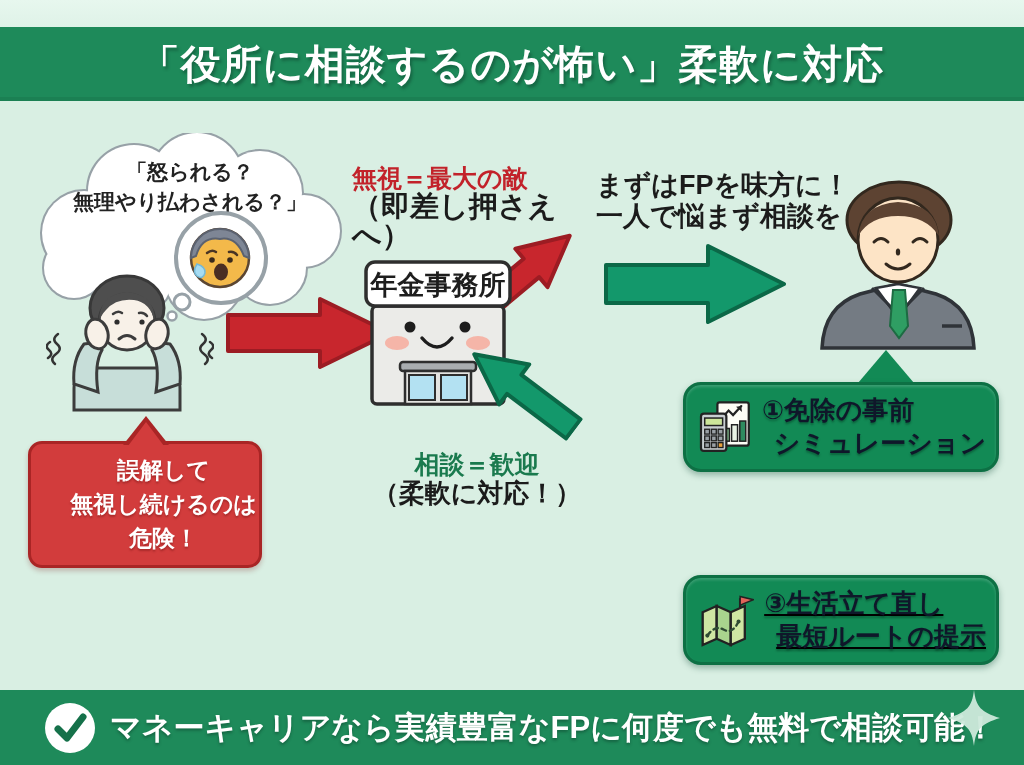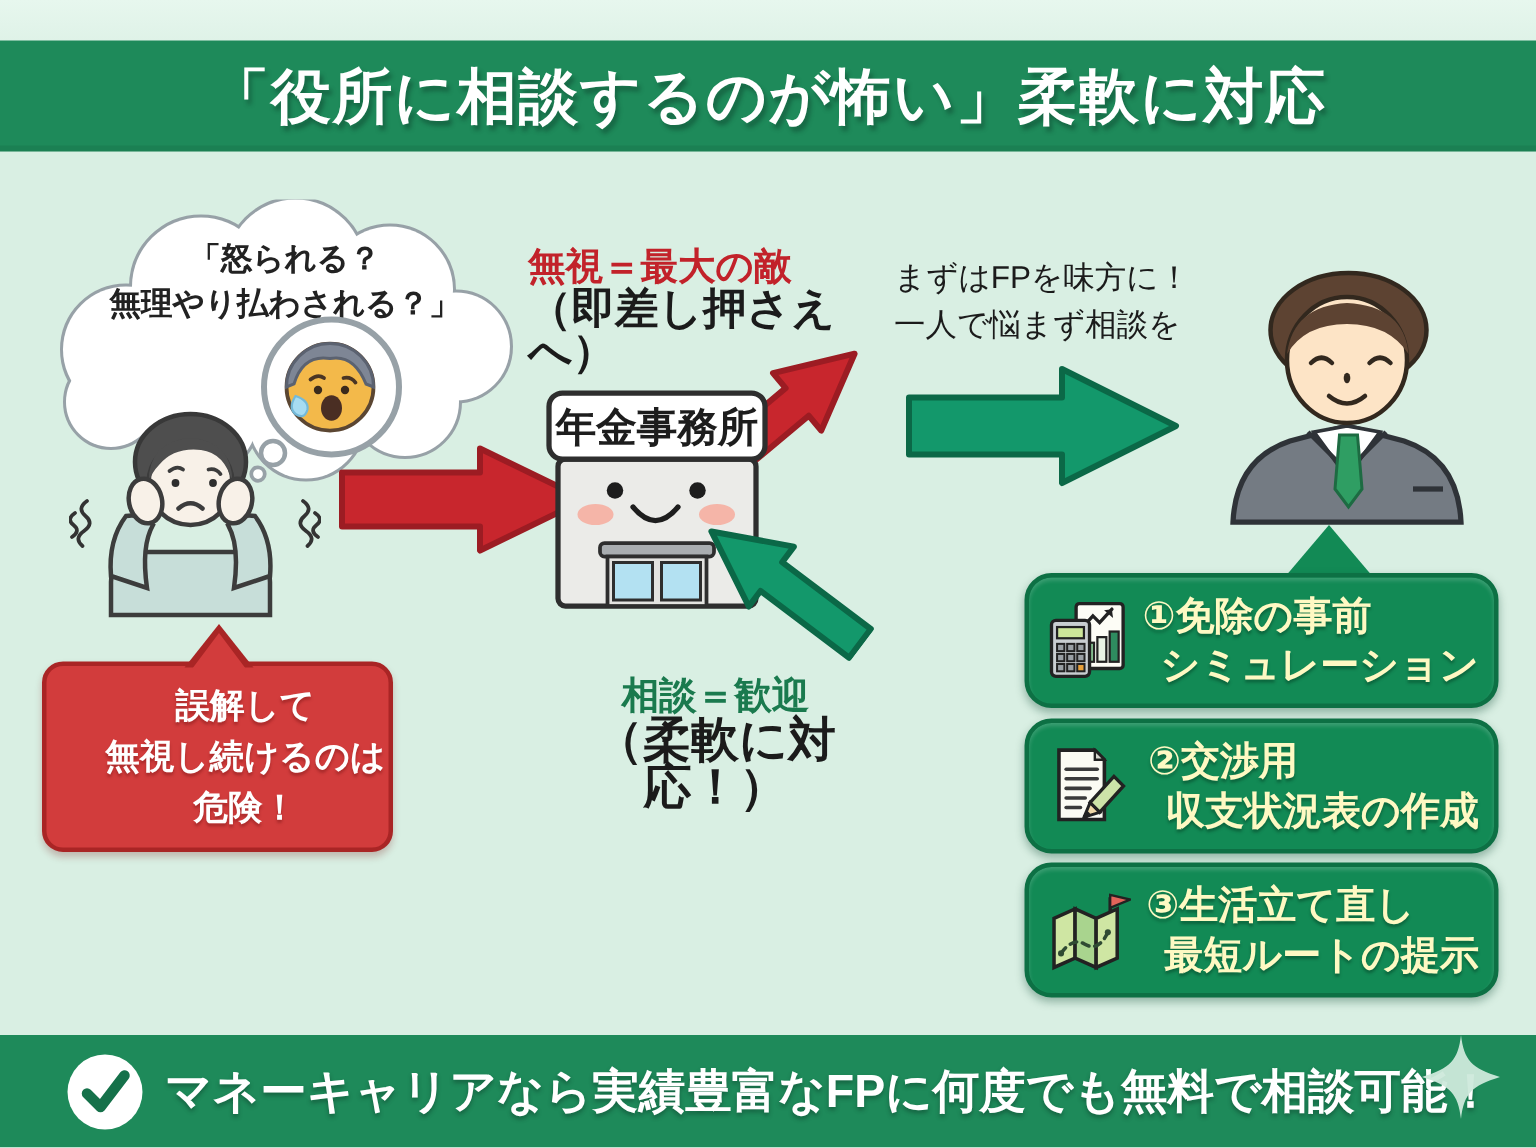--- a/index.html
+++ b/index.html
@@ -30,34 +30,34 @@
     border-bottom:24px solid #d23c3c;}
   .warn-text{padding-top:9px;text-align:center;color:#fff;font-weight:bold;
     font-size:23px;line-height:34px;text-shadow:0 2px 2px rgba(90,10,10,.35);padding-left:37px;}
 
   
   .ignore-label{top:164px;left:352px;width:250px;text-align:left;font-weight:bold;}
   .ignore-label .l1{color:#c2222a;font-size:25px;line-height:28px;}
   .ignore-label .l2{color:#1b1b1b;font-size:29px;line-height:29px;}
   .welcome-label{top:450px;left:352px;width:250px;text-align:center;font-weight:bold;}
   .welcome-label .l1{color:#1a7a4e;font-size:25px;line-height:28px;}
-  .welcome-label .l2{color:#1b1b1b;font-size:32px;line-height:31px;}
-
-  
-  .fp-heading{top:170px;left:596px;font-weight:normal;color:#1b1b1b;font-size:21px;line-height:31px;}
+  .welcome-label .l2{color:#1b1b1b;font-size:26px;line-height:31px;}
+
+  
+  .fp-heading{top:170px;left:596px;font-weight:bold;color:#1b1b1b;font-size:27px;line-height:31px;}
 
   
   .rot-red{top:247px;left:458px;transform:rotate(-40deg);}
   .rot-green{top:363px;left:458px;transform:rotate(217deg);}
 
   
   .benefit{left:683px;width:316px;height:90px;background:#128a55;border:3px solid #0d7044;
     border-radius:18px;box-sizing:border-box;display:flex;align-items:center;padding:0 10px 0 12px;
     box-shadow:inset 0 2px 3px rgba(255,255,255,.18),0 3px 6px rgba(10,70,45,.35);}
-  .benefit .txt{margin-left:10px;color:#fef9c3;font-weight:bold;font-size:26px;line-height:33px;
+  .benefit .txt{margin-left:10px;color:#0f172a;font-weight:bold;font-size:26px;line-height:33px;
     text-shadow:0 2px 2px rgba(0,45,25,.4);white-space:nowrap;}
   .benefit .txt .ln2{padding-left:12px;}
   .fp-tail{top:350px;left:858px;width:0;height:0;
     border-left:28px solid transparent;border-right:28px solid transparent;
     border-bottom:33px solid #128a55;}
 
   
   .footer{top:690px;left:0;width:1024px;height:75px;background:#1e8a5a;
     display:flex;align-items:center;padding-left:44px;box-sizing:border-box;}
   .footer .msg{margin-left:14px;font-size:31px;font-weight:bold;color:#ffffff;
@@ -229,42 +229,22 @@
           <rect x="18" y="57" width="6.5" height="6.5"></rect>
         <rect x="27" y="57" width="6.5" height="6.5" fill="#e8a13c"></rect>
       </g>
     </svg>
     <div class="txt">
       <div>①免除の事前</div>
       <div class="ln2">シミュレーション</div>
     </div>
   </div>
 
-  <div class="abs benefit" style="top:479px;">
-    <svg width="72" height="72" viewBox="0 0 72 72">
-      <path d="M10,6 L40,6 L48,14 L48,64 L10,64 Z" fill="#fbfbf3" stroke="#222" stroke-width="3"></path>
-      <path d="M40,6 L40,14 L48,14 Z" fill="#d8d8cf" stroke="#222" stroke-width="2"></path>
-      <g stroke="#3a3a3a" stroke-width="3" stroke-linecap="round">
-        <line x1="16" y1="22" x2="42" y2="22"></line>
-          <line x1="16" y1="30" x2="42" y2="30"></line>
-        <line x1="16" y1="38" x2="36" y2="38"></line>
-          <line x1="16" y1="46" x2="32" y2="46"></line>
-        <line x1="16" y1="54" x2="28" y2="54"></line>
-      </g>
-      <path d="M36,50 L56,28 L64,36 L44,58 Z" fill="#cde3a8" stroke="#222" stroke-width="2.8"></path>
-      <path d="M36,50 L44,58 L31,62 Z" fill="#f0d9a8" stroke="#222" stroke-width="2.5"></path>
-      <path d="M31,62 L35,58 Z M31,62 L34,61 Z" stroke="#222" stroke-width="3"></path>
-    </svg>
-    <div class="txt">
-      <div>②交渉用</div>
-      <div class="ln2">収支状況表の作成</div>
-    </div>
-  </div>
-
-  <div class="abs benefit" style="top:575px;">
+
+  <div class="abs benefit" style="top:575px;text-decoration:underline;">
     <svg width="72" height="72" viewBox="0 0 72 72">
       <line x1="54" y1="8" x2="54" y2="32" stroke="#222" stroke-width="3"></line>
       <path d="M54,6 L71,10 L54,17 Z" fill="#e2645a" stroke="#222" stroke-width="2"></path>
       <path d="M6,26 L24,18 L24,60 L6,68 Z" fill="#cfe6a3" stroke="#222" stroke-width="3"></path>
       <path d="M24,18 L42,26 L42,68 L24,60 Z" fill="#a9d48e" stroke="#222" stroke-width="3"></path>
       <path d="M42,26 L60,18 L60,60 L42,68 Z" fill="#cfe6a3" stroke="#222" stroke-width="3"></path>
       <path d="M12,56 Q22,42 32,48 Q44,55 52,38" stroke="#2f4a33" stroke-width="3" fill="none" stroke-dasharray="6,5" stroke-linecap="round"></path>
       <circle cx="12" cy="56" r="2.6" fill="#2f4a33"></circle>
       <circle cx="52" cy="38" r="2.6" fill="#2f4a33"></circle>
     </svg>

